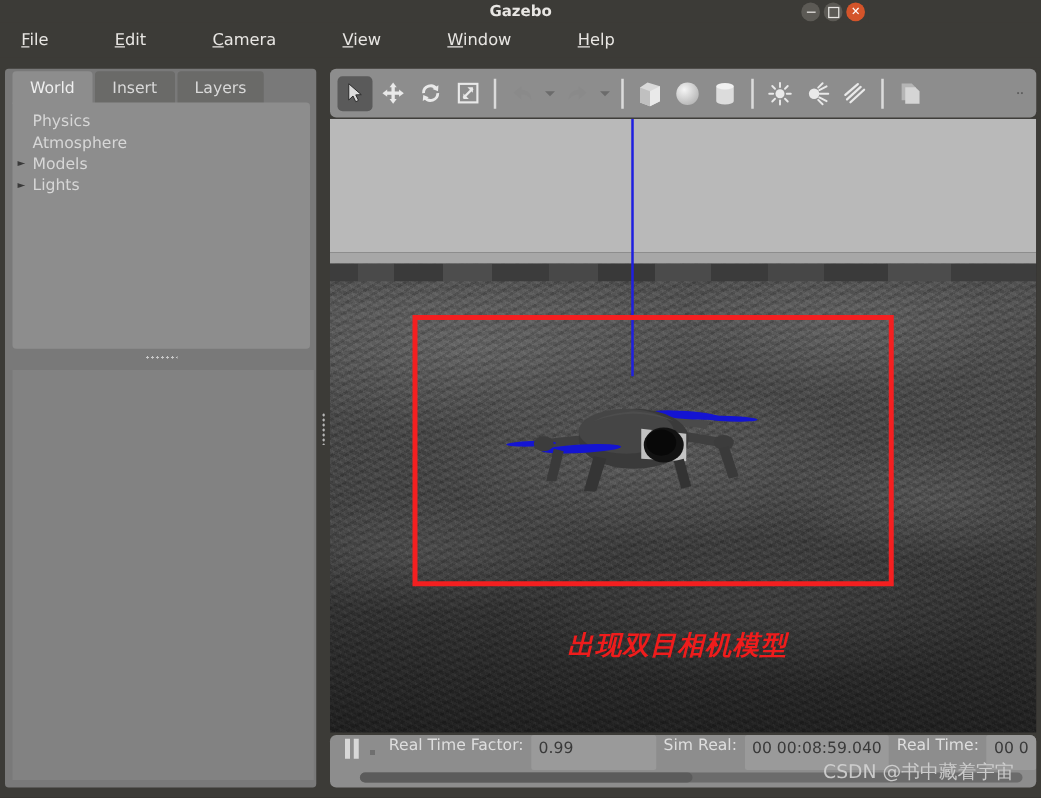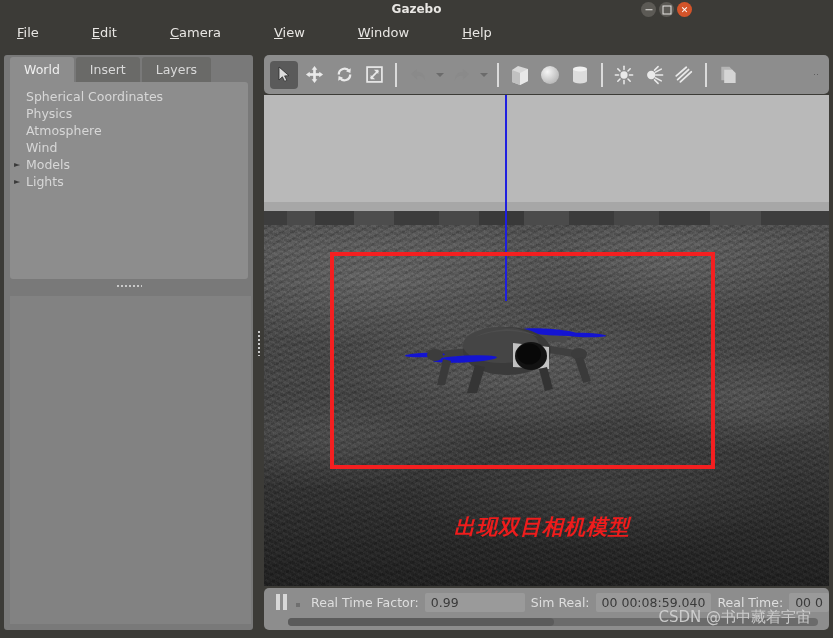--- a/index.html
+++ b/index.html
@@ -224,36 +224,36 @@
   
   .sel-rect {
     position: absolute; left: 66px; top: 157px; width: 385px; height: 217px;
     border: 4px solid #f41f20;
   }
 
   
   .drone { position: absolute; left: 115px; top: 212px; width: 260px; height: 96px; }
 
   .zh-note {
-    position: absolute; left: 190px; top: 418px;
+    position: absolute; left: 190px; top: 407px;
     color: #ef1c1c; font-size: 21px; font-weight: bold; font-style: italic;
     font-family: "DejaVu Serif", serif;
     white-space: nowrap;
     letter-spacing: 1px;
   }
 
   
   .statusbar {
     position: absolute; left: 0; top: 533px; width: 565px; height: 42px;
     background: #8d8d8d; border-radius: 5px;
     overflow: hidden;
   }
   .status-row {
     position: absolute; left: 0; top: 0; width: 565px; height: 28px;
-    display: flex; align-items: center; padding-left: 8px;
+    display: flex; padding-left: 8px;
   }
   .pausebtn { width: 22px; height: 22px; display: flex; align-items: center; justify-content: center; gap: 3px; }
   .pausebtn i { display: block; width: 4px; height: 16px; background: #d8d8d8; }
   .dotbtn { width: 18px; height: 22px; display: flex; align-items: flex-end; justify-content: center; padding-bottom: 6px; }
   .dotbtn i { display: block; width: 4px; height: 4px; background: #6f6f6f; }
   .st-label { color: #dedede; font-size: 12.5px; margin-left: 6px; white-space: nowrap; }
   .st-value {
     background: #9a9a9a; color: #3a3a3a; font-size: 12.5px;
     padding: 2px 6px; margin-left: 6px; border-radius: 2px; white-space: nowrap;
   }
@@ -301,33 +301,25 @@
 
       <div class="tabrow">
         <div class="tab active">World</div>
         <div class="tab">Insert</div>
         <div class="tab">Layers</div>
       </div>
 
       <div class="treebox">
         <div class="tree-item">
           <span class="arrow hidden">►</span>
-          <span>Spherical Coordinates</span>
-        </div>
-        <div class="tree-item">
-          <span class="arrow hidden">►</span>
           <span>Physics</span>
         </div>
         <div class="tree-item">
           <span class="arrow hidden">►</span>
           <span>Atmosphere</span>
-        </div>
-        <div class="tree-item">
-          <span class="arrow hidden">►</span>
-          <span>Wind</span>
         </div>
         <div class="tree-item">
           <span class="arrow">►</span>
           <span>Models</span>
         </div>
         <div class="tree-item">
           <span class="arrow">►</span>
           <span>Lights</span>
         </div>
       </div>

